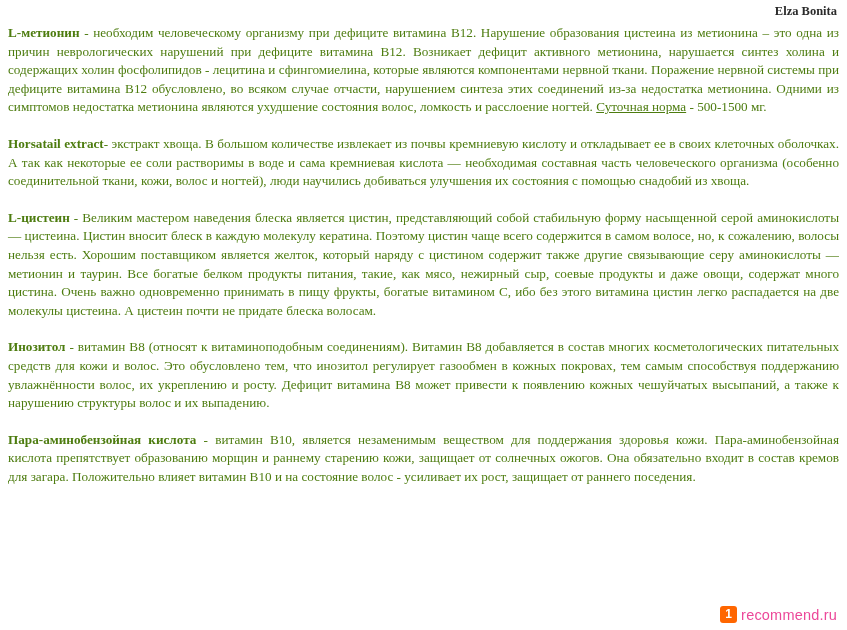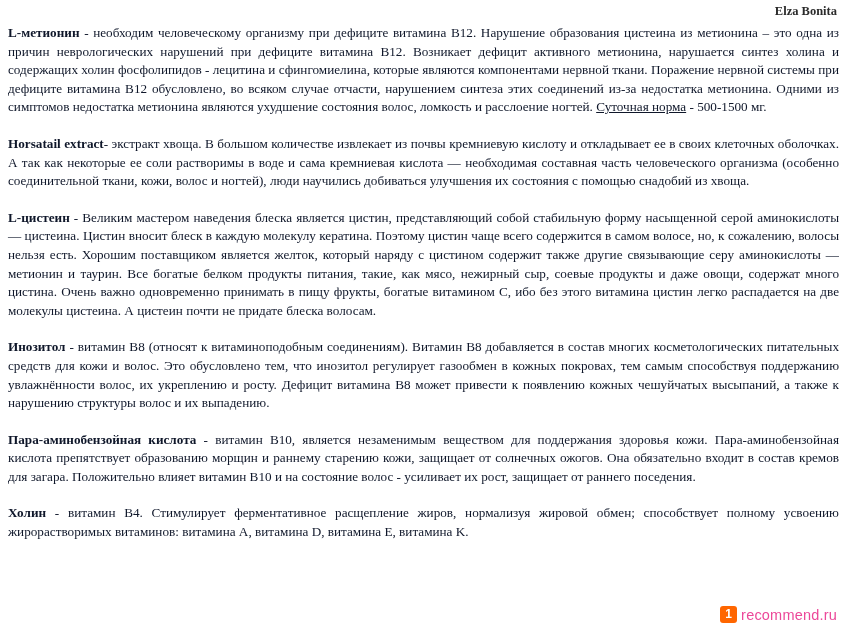--- a/index.html
+++ b/index.html
@@ -29,21 +29,21 @@
     font-weight: bold;
     color: #2b2b2b;
     margin: 0 2px 6px 0;
     line-height: 14px;
   }
   .para {
     font-size: 13.2px;
     line-height: 18.6px;
     text-align: justify;
     margin: 0 0 18px 0;
-    color: #0f172a;
+    color: #4d7c0f;
     hyphens: none;
   }
   .para:last-of-type {
     margin-bottom: 0;
   }
   .term {
     font-weight: bold;
   }
   .uline {
     text-decoration: underline;
@@ -97,22 +97,19 @@
   </p>
 
   <p class="para">
     <span class="term">Инозитол</span><span> - </span><span>витамин B8 (относят к витаминоподобным соединениям). Витамин B8 добавляется в состав многих косметологических питательных средств для кожи и волос. Это обусловлено тем, что инозитол регулирует газообмен в кожных покровах, тем самым способствуя поддержанию увлажнённости волос, их укреплению и росту. Дефицит витамина B8 может привести к появлению кожных чешуйчатых высыпаний, а также к нарушению структуры волос и их выпадению.</span>
   </p>
 
   <p class="para">
     <span class="term">Пара-аминобензойная кислота</span><span> - </span><span>витамин B10, является незаменимым веществом для поддержания здоровья кожи. Пара-аминобензойная кислота препятствует образованию морщин и раннему старению кожи, защищает от солнечных ожогов. Она обязательно входит в состав кремов для загара. Положительно влияет витамин B10 и на состояние волос - усиливает их рост, защищает от раннего поседения.</span>
   </p>
 
-  <p class="para">
-    <span class="term">Холин</span><span> - </span><span>витамин B4. Стимулирует ферментативное расщепление жиров, нормализуя жировой обмен; способствует полному усвоению жирорастворимых витаминов: витамина A, витамина D, витамина E, витамина K.</span>
-  </p>
 
   <div class="watermark">
     <div class="wm-badge">1</div>
     <div class="wm-text">recommend.ru</div>
   </div>
 
 </div>
 
 </body></html>

